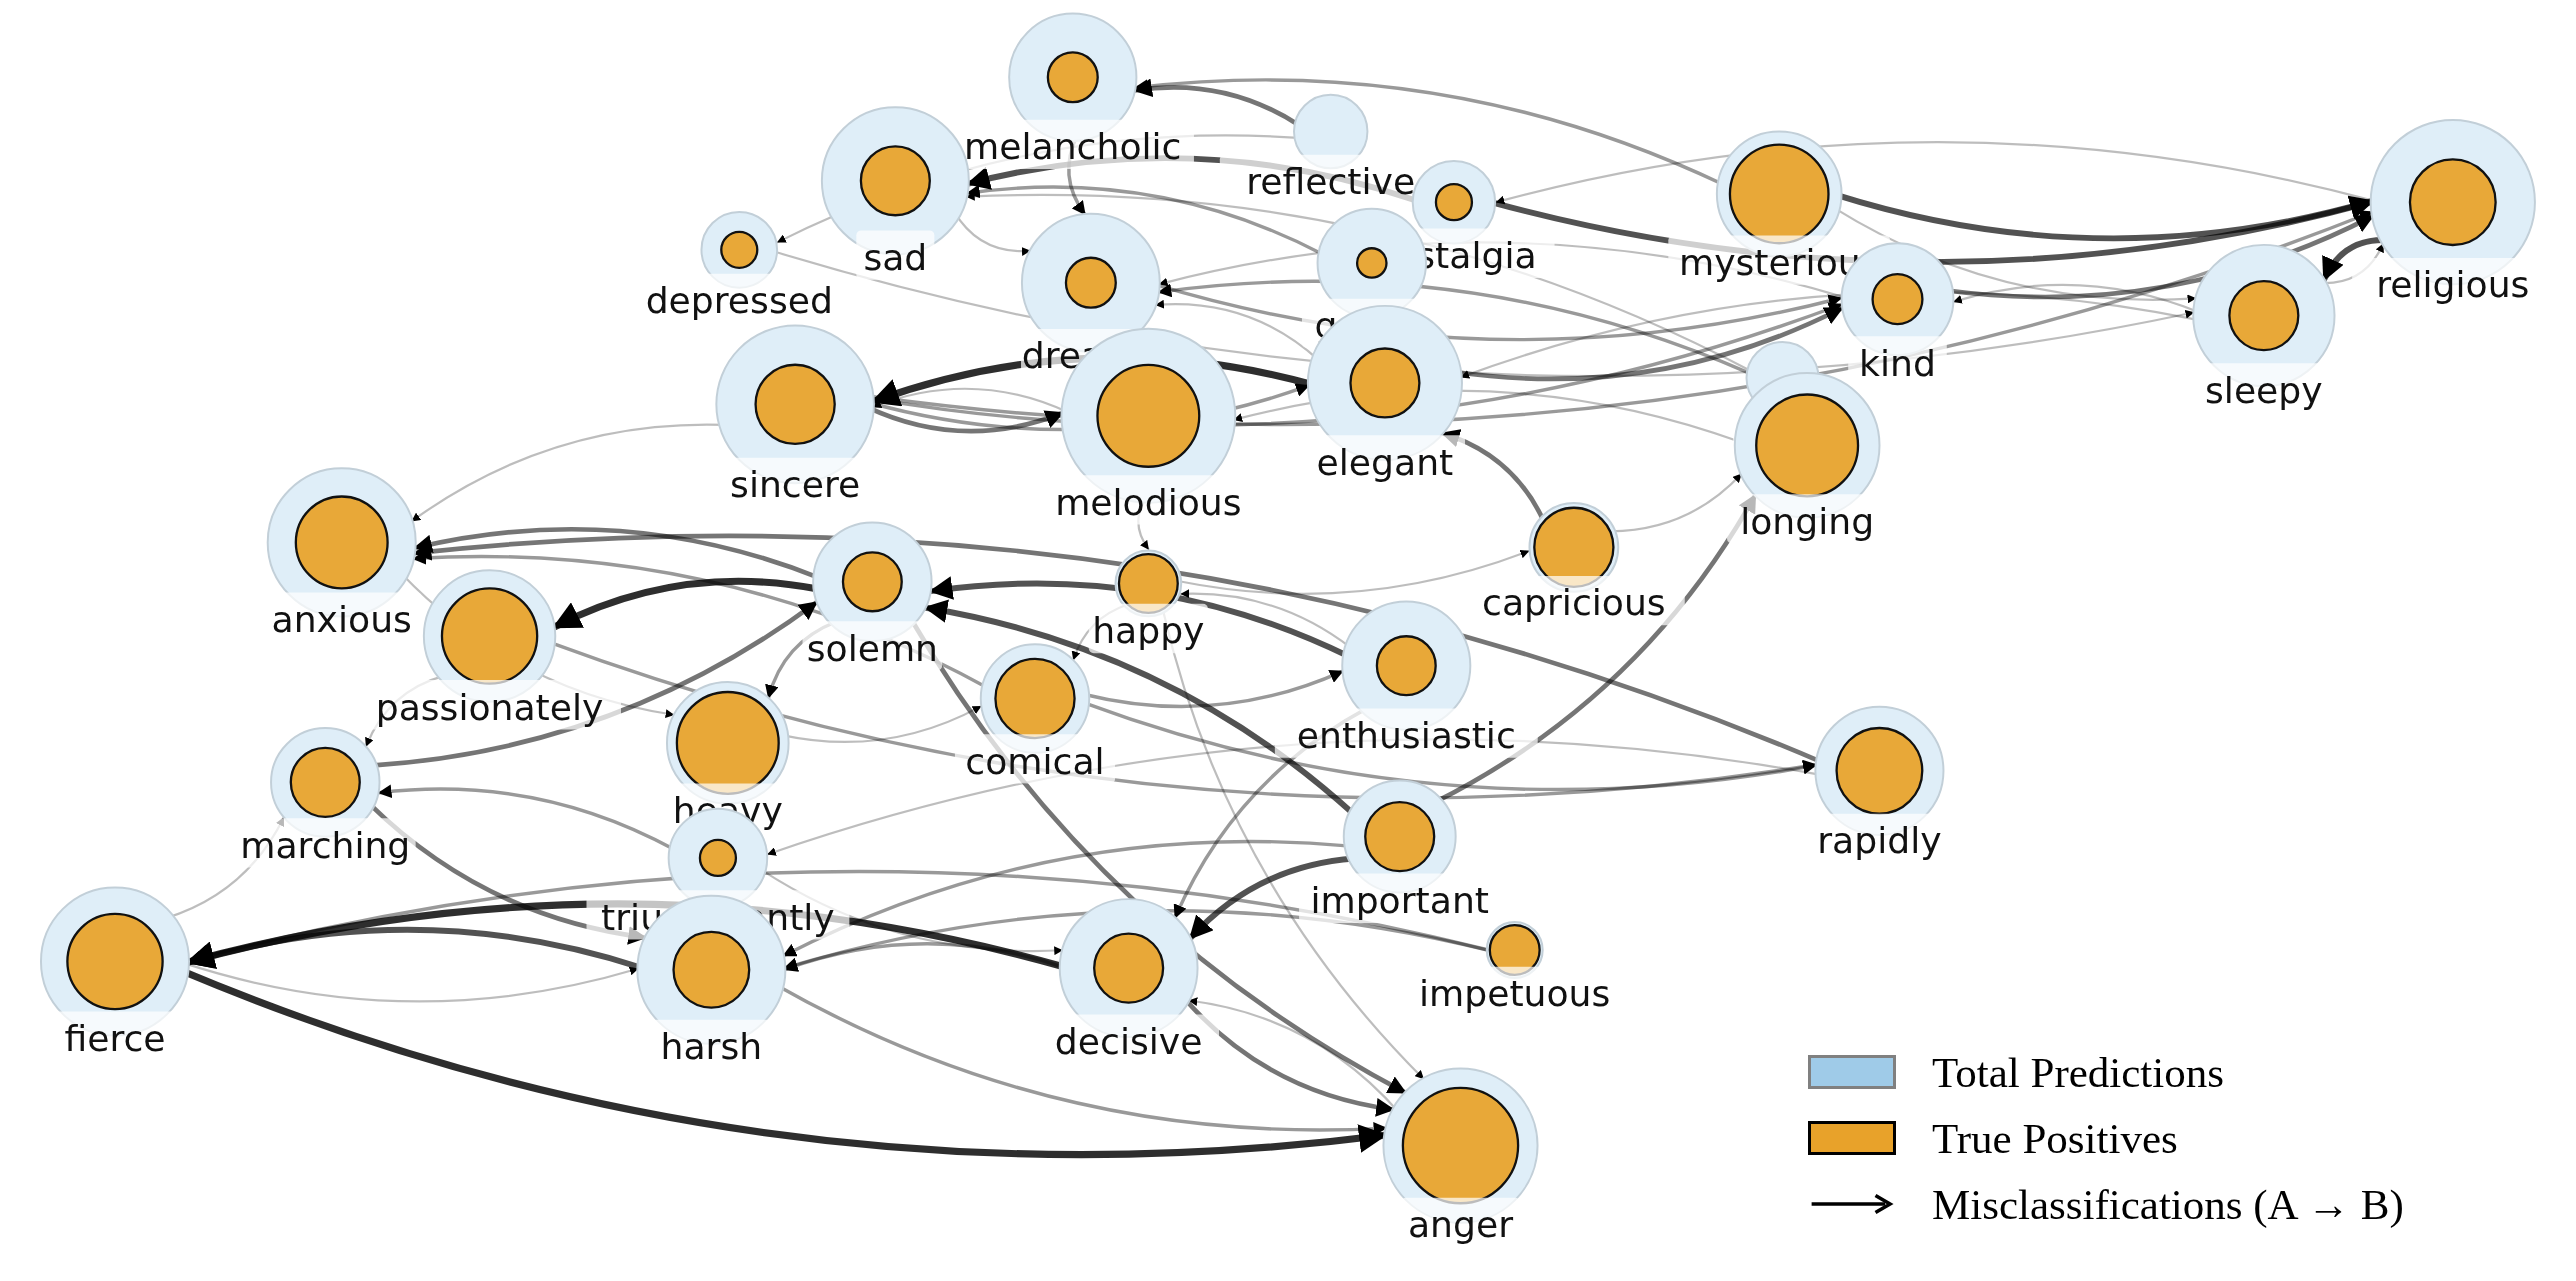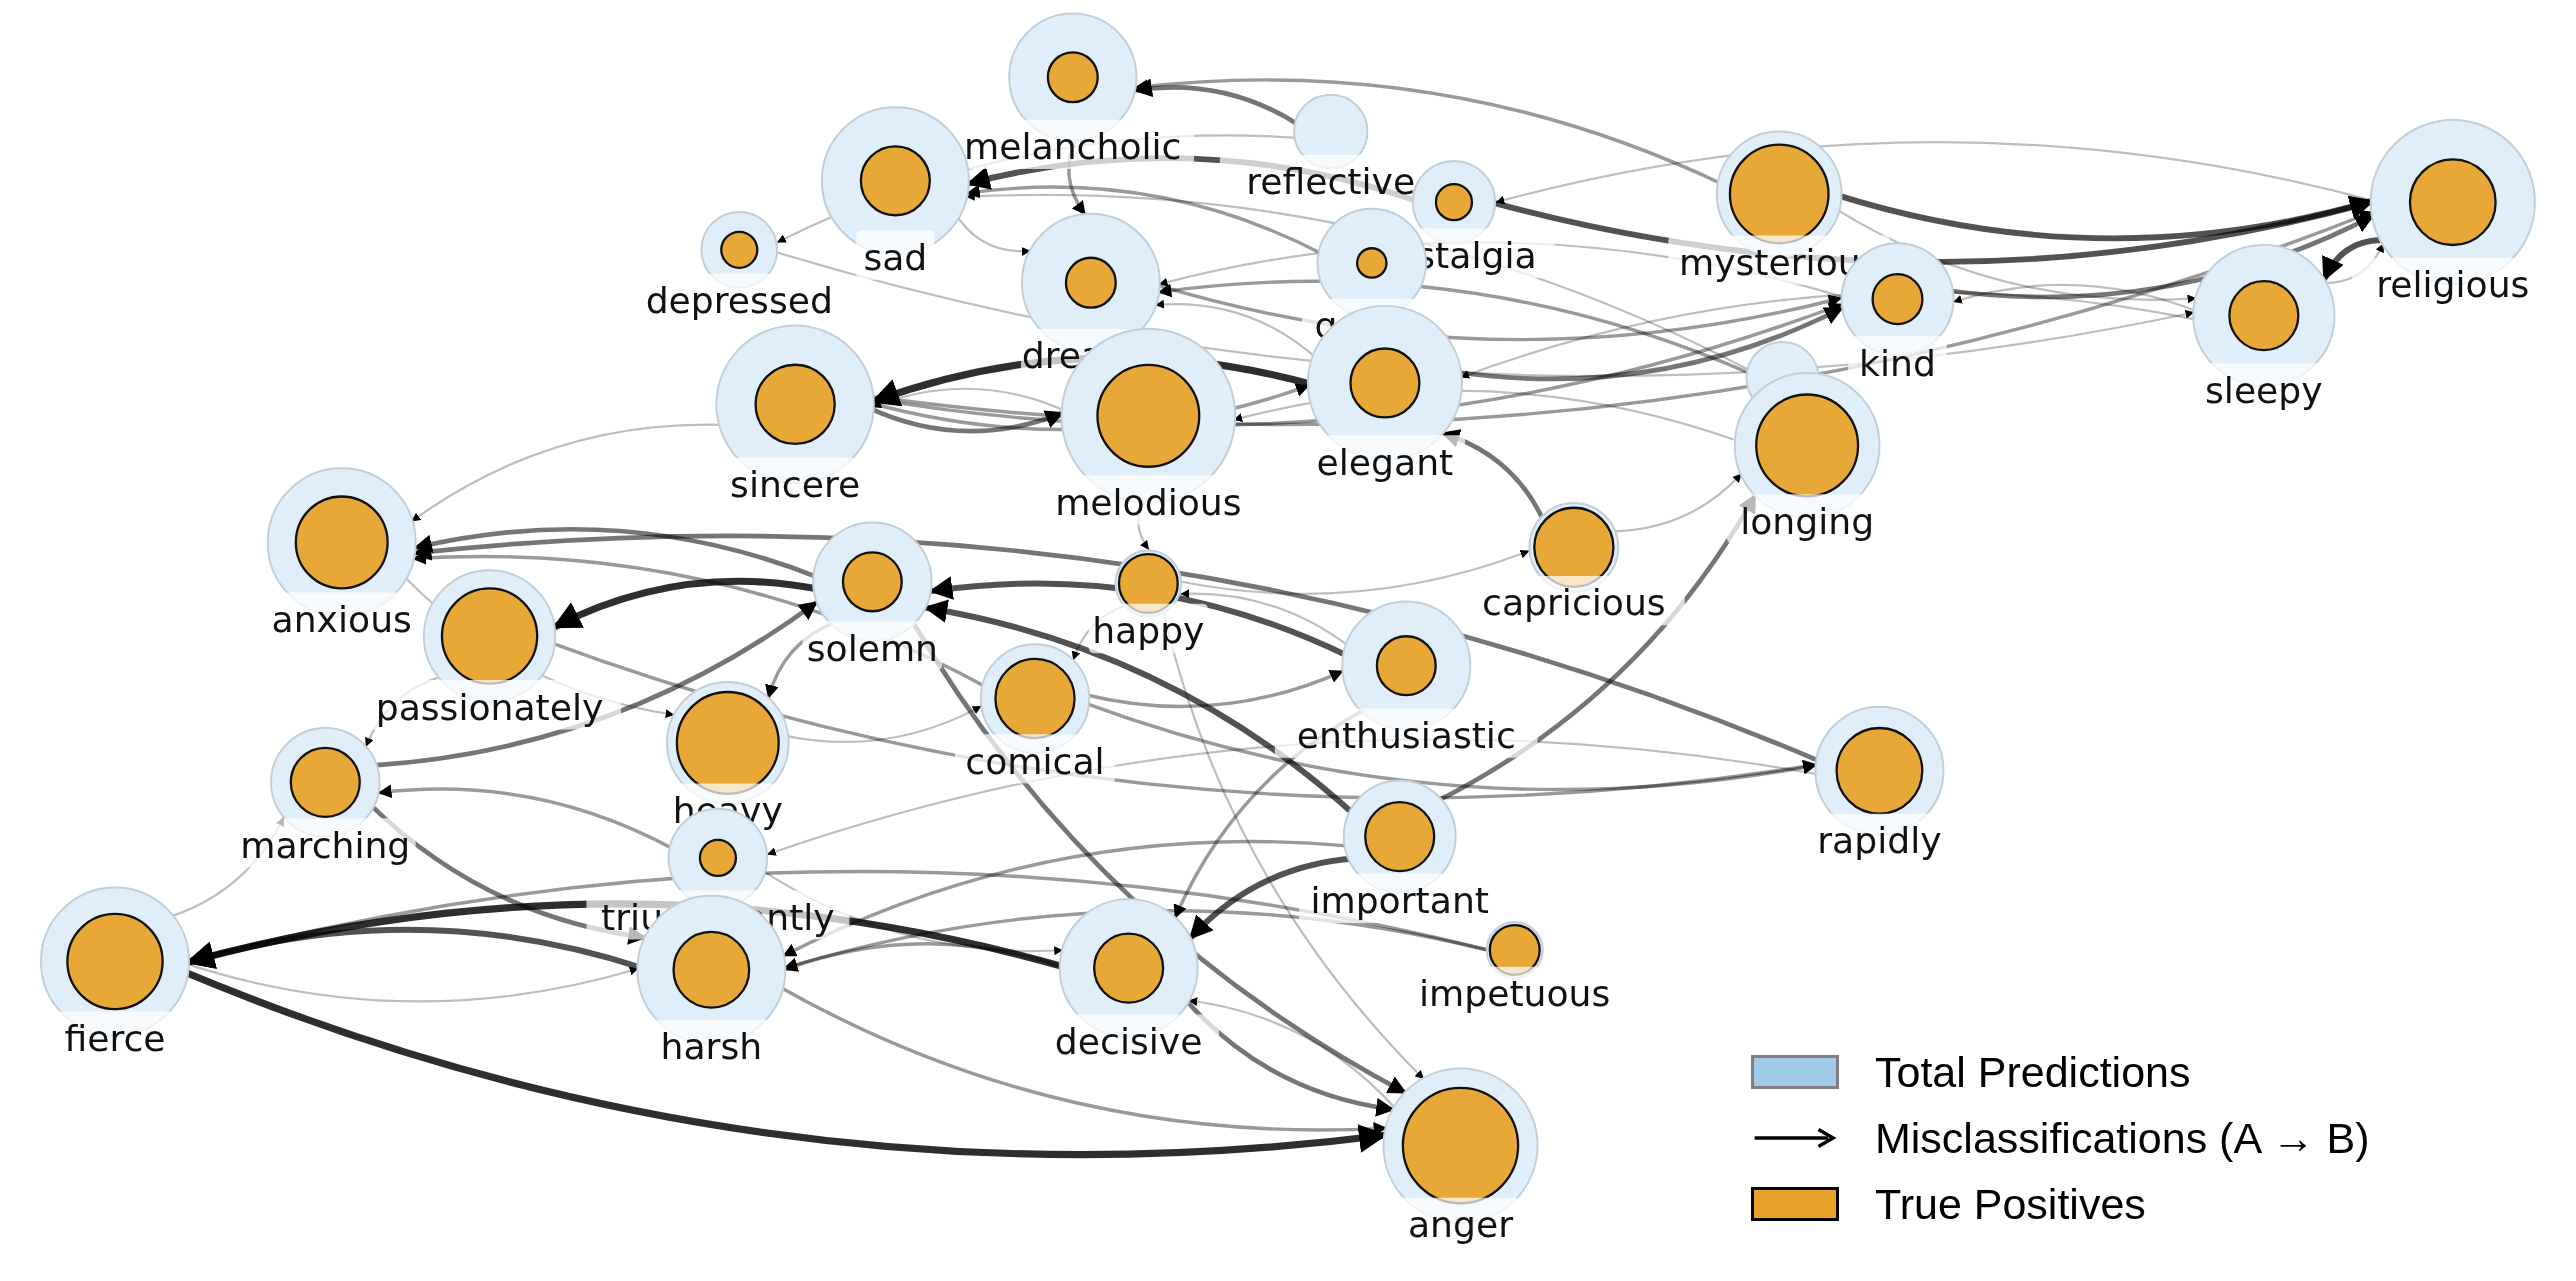--- a/index.html
+++ b/index.html
@@ -3,21 +3,21 @@
 <meta charset="utf-8">
 <style>
   html, body { margin: 0; padding: 0; background: #ffffff; }
   body { width: 2576px; height: 1282px; overflow: hidden; }
   #graph { position: absolute; left: 0; top: 0; width: 2576px; height: 1282px; }
   .node-outer { fill: #dfeef8; stroke: #c2cfd8; stroke-width: 1.2; }
   .node-inner { fill: #e8a838; stroke: #111111; stroke-width: 1.4; }
   .node-label-bg { fill: #ffffff; opacity: 0.72; }
   .node-label { font-family: "DejaVu Sans", sans-serif; font-size: 22px; fill: #111111; text-anchor: middle; }
   .edge { fill: none; stroke: #000000; stroke-linecap: round; }
-  .legend { position: absolute; left: 1751px; top: 1039px; width: 751px; font-family: Liberation Sans, sans-serif; }
+  .legend { position: absolute; left: 1808px; top: 1039px; width: 751px; font-family: Liberation Serif, serif; }
   .legend-row { display: flex; align-items: center; height: 66px; }
   .legend-swatch { width: 88px; height: 34px; box-sizing: border-box; margin-right: 36px; }
   .sw-total { background: #9fcbe8; border: 3px solid #808080; }
   .sw-tp { background: #e8a22a; border: 3.6px solid #000000; }
   .legend-arrow { width: 88px; height: 34px; margin-right: 36px; position: relative; }
   .legend-arrow svg { position: absolute; left: 0; top: 0; }
   .legend-text { font-size: 43px; color: #000000; white-space: nowrap; }
 </style>
 </head>
 <body>
@@ -302,26 +302,26 @@
       </g>
     </g>
 </svg>
 
 <div class="legend">
   <div class="legend-row">
     <div class="legend-swatch sw-total"></div>
     <span class="legend-text">Total Predictions</span>
   </div>
   <div class="legend-row">
+    <div class="legend-swatch sw-tp"></div>
+    <span class="legend-text">True Positives</span>
+  </div>
+  <div class="legend-row">
     <div class="legend-arrow">
       <svg width="88" height="34" viewBox="0 0 146 56">
         <line x1="6" y1="28" x2="128" y2="28" stroke="#000" stroke-width="6"></line>
         <path d="M112,14 L136,28 L112,42" fill="none" stroke="#000" stroke-width="6"></path>
       </svg>
     </div>
     <span class="legend-text">Misclassifications (A → B)</span>
   </div>
-  <div class="legend-row">
-    <div class="legend-swatch sw-tp"></div>
-    <span class="legend-text">True Positives</span>
-  </div>
 </div>
 
 
 </body></html>

